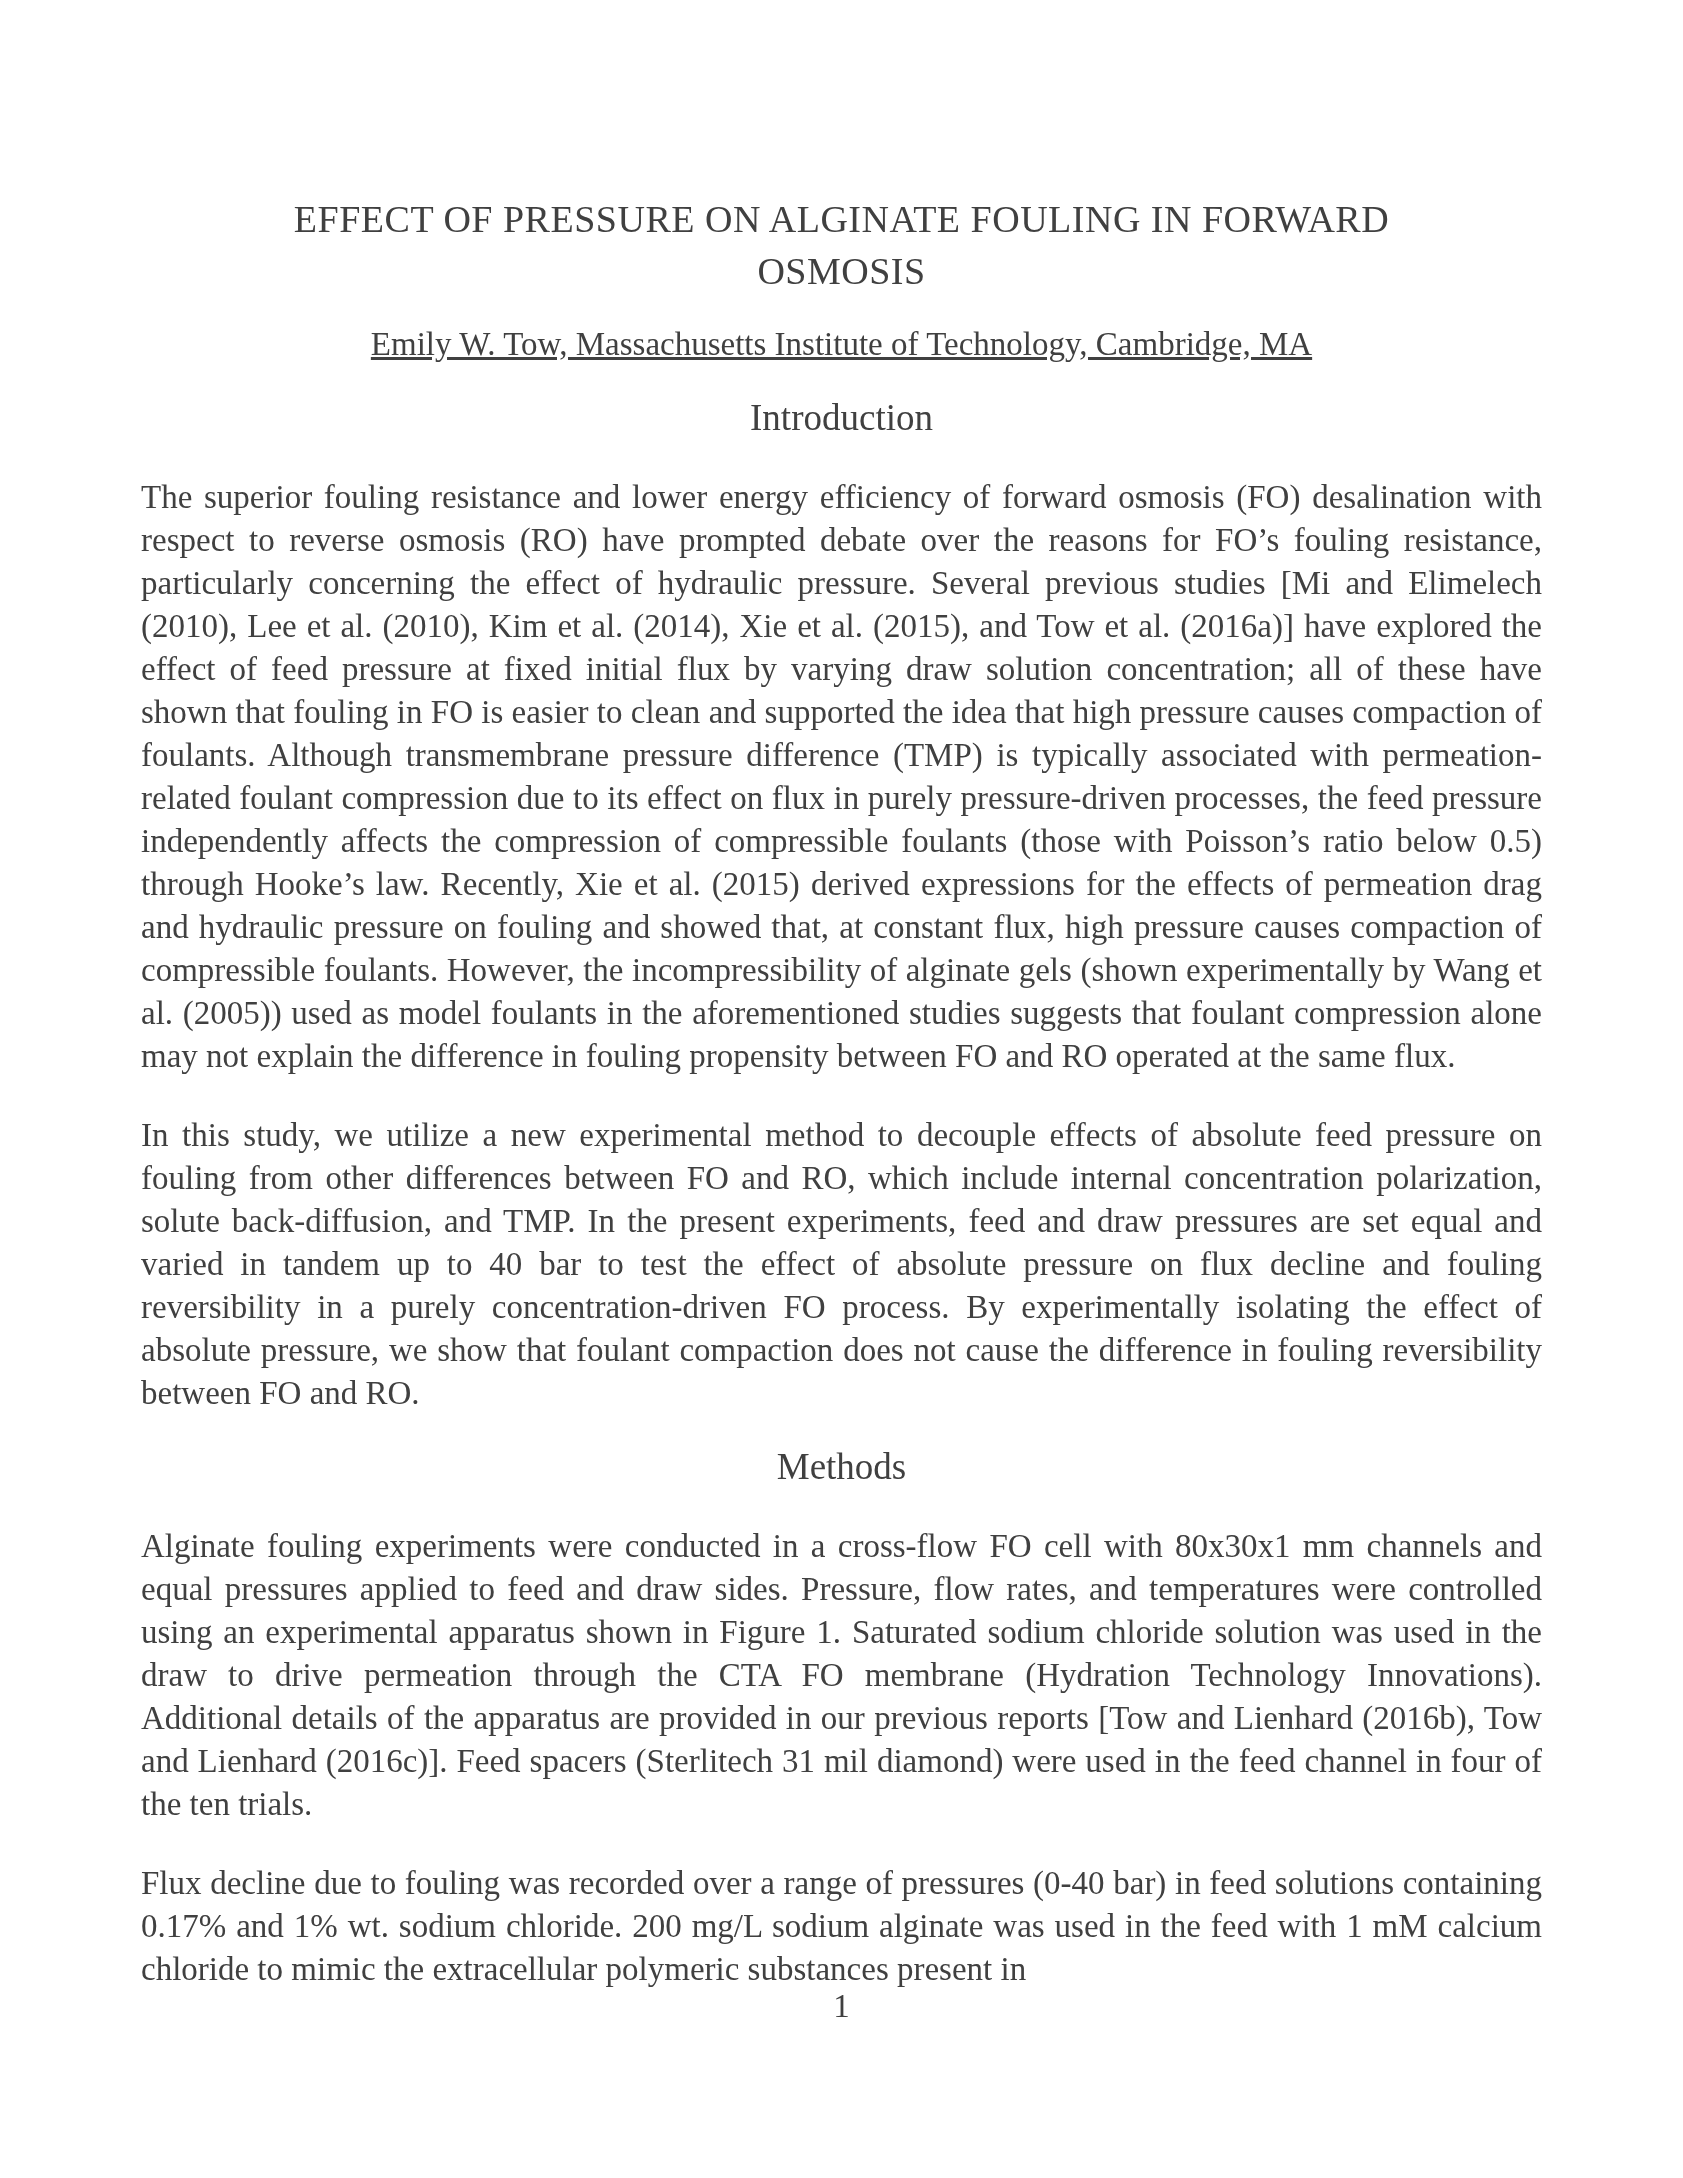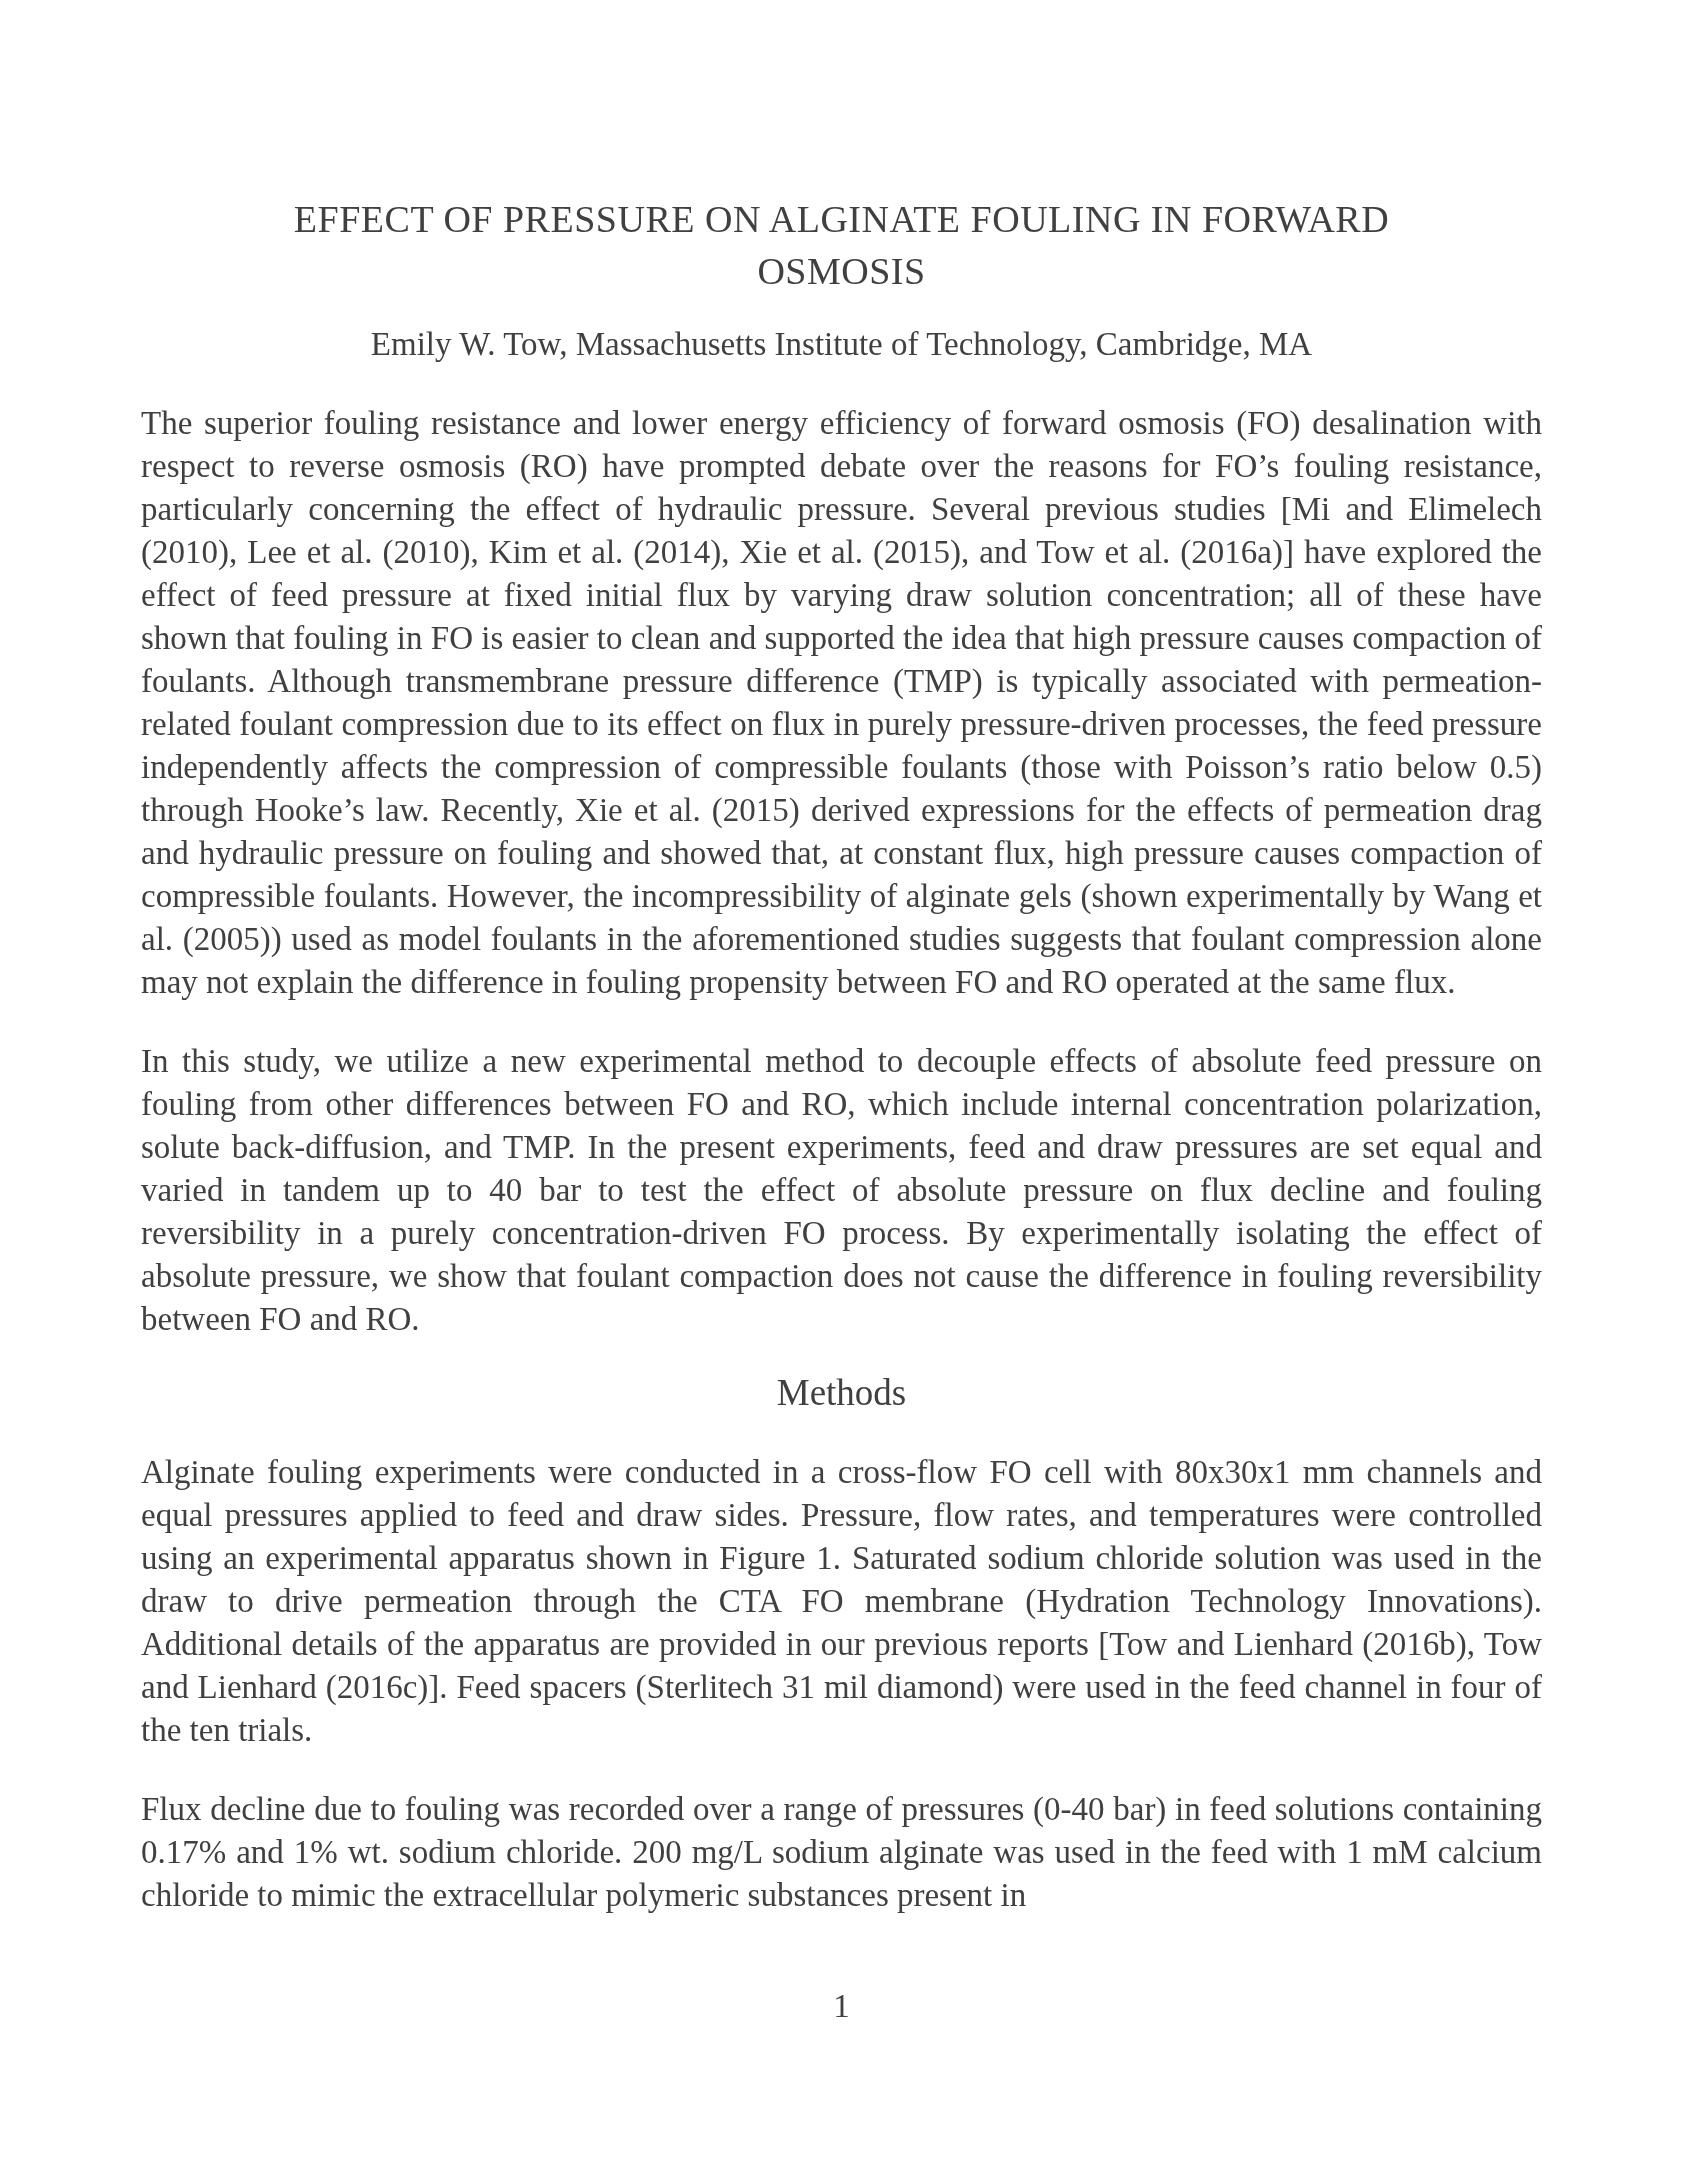--- a/index.html
+++ b/index.html
@@ -23,20 +23,21 @@
     font-size: 38px;
     line-height: 52px;
     font-weight: normal;
     letter-spacing: 0.5px;
   }
   .authors {
     text-align: center;
     font-size: 33px;
     line-height: 43px;
     margin-top: 26px;
+    text-decoration: underline;
   }
   .section-heading {
     text-align: center;
     font-size: 37px;
     line-height: 44px;
     font-weight: normal;
     margin: 30px 0 0 0;
   }
   .body-para {
     font-size: 33px;
@@ -61,20 +62,21 @@
   <div class="title">
     <div>EFFECT OF PRESSURE ON ALGINATE FOULING IN FORWARD</div>
     <div>OSMOSIS</div>
   </div>
 
   <div class="authors">
     <div>Emily W. Tow, Massachusetts Institute of Technology, Cambridge, MA</div>
   </div>
 
   <div>
+    <div class="section-heading">Introduction</div>
     <p class="body-para">The superior fouling resistance and lower energy efficiency of forward osmosis (FO) desalination with respect to reverse osmosis (RO) have prompted debate over the reasons for FO’s fouling resistance, particularly concerning the effect of hydraulic pressure. Several previous studies [Mi and Elimelech (2010), Lee et al. (2010), Kim et al. (2014), Xie et al. (2015), and Tow et al. (2016a)] have explored the effect of feed pressure at fixed initial flux by varying draw solution concentration; all of these have shown that fouling in FO is easier to clean and supported the idea that high pressure causes compaction of foulants. Although transmembrane pressure difference (TMP) is typically associated with permeation-related foulant compression due to its effect on flux in purely pressure-driven processes, the feed pressure independently affects the compression of compressible foulants (those with Poisson’s ratio below 0.5) through Hooke’s law. Recently, Xie et al. (2015) derived expressions for the effects of permeation drag and hydraulic pressure on fouling and showed that, at constant flux, high pressure causes compaction of compressible foulants. However, the incompressibility of alginate gels (shown experimentally by Wang et al. (2005)) used as model foulants in the aforementioned studies suggests that foulant compression alone may not explain the difference in fouling propensity between FO and RO operated at the same flux.</p>
     <p class="body-para">In this study, we utilize a new experimental method to decouple effects of absolute feed pressure on fouling from other differences between FO and RO, which include internal concentration polarization, solute back-diffusion, and TMP. In the present experiments, feed and draw pressures are set equal and varied in tandem up to 40 bar to test the effect of absolute pressure on flux decline and fouling reversibility in a purely concentration-driven FO process. By experimentally isolating the effect of absolute pressure, we show that foulant compaction does not cause the difference in fouling reversibility between FO and RO.</p>
   </div>
 
   <div>
     <div class="section-heading">Methods</div>
     <p class="body-para">Alginate fouling experiments were conducted in a cross-flow FO cell with 80x30x1 mm channels and equal pressures applied to feed and draw sides. Pressure, flow rates, and temperatures were controlled using an experimental apparatus shown in Figure 1. Saturated sodium chloride solution was used in the draw to drive permeation through the CTA FO membrane (Hydration Technology Innovations). Additional details of the apparatus are provided in our previous reports [Tow and Lienhard (2016b), Tow and Lienhard (2016c)]. Feed spacers (Sterlitech 31 mil diamond) were used in the feed channel in four of the ten trials.</p>
     <p class="body-para">Flux decline due to fouling was recorded over a range of pressures (0-40 bar) in feed solutions containing 0.17% and 1% wt. sodium chloride. 200 mg/L sodium alginate was used in the feed with 1 mM calcium chloride to mimic the extracellular polymeric substances present in</p>
   </div>
 

